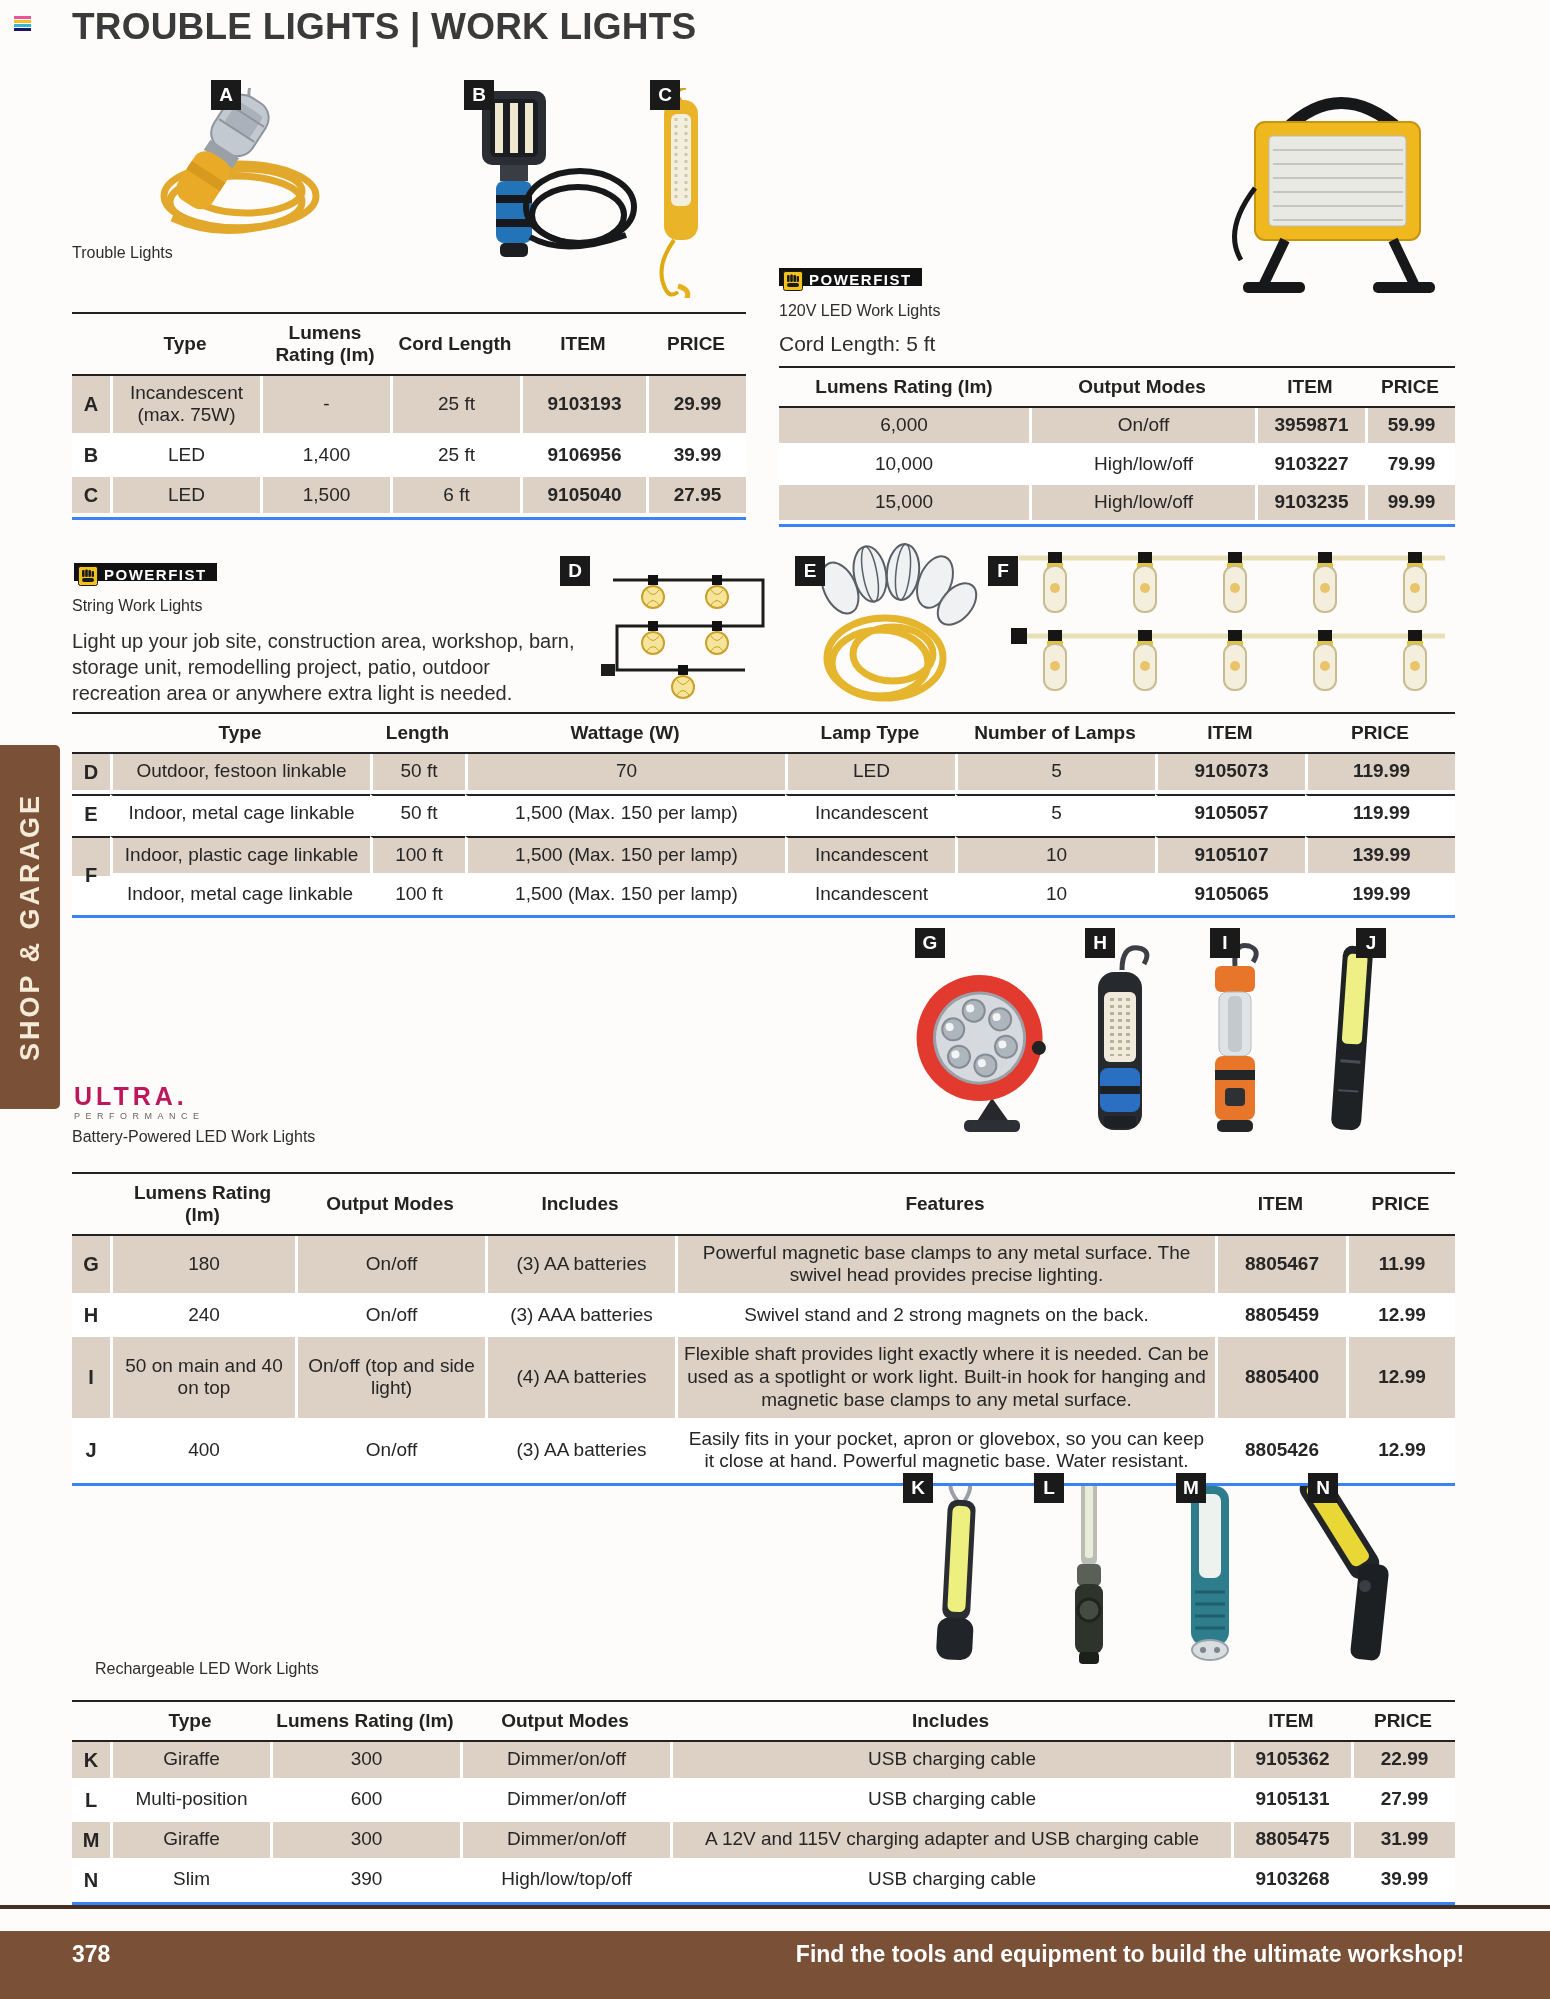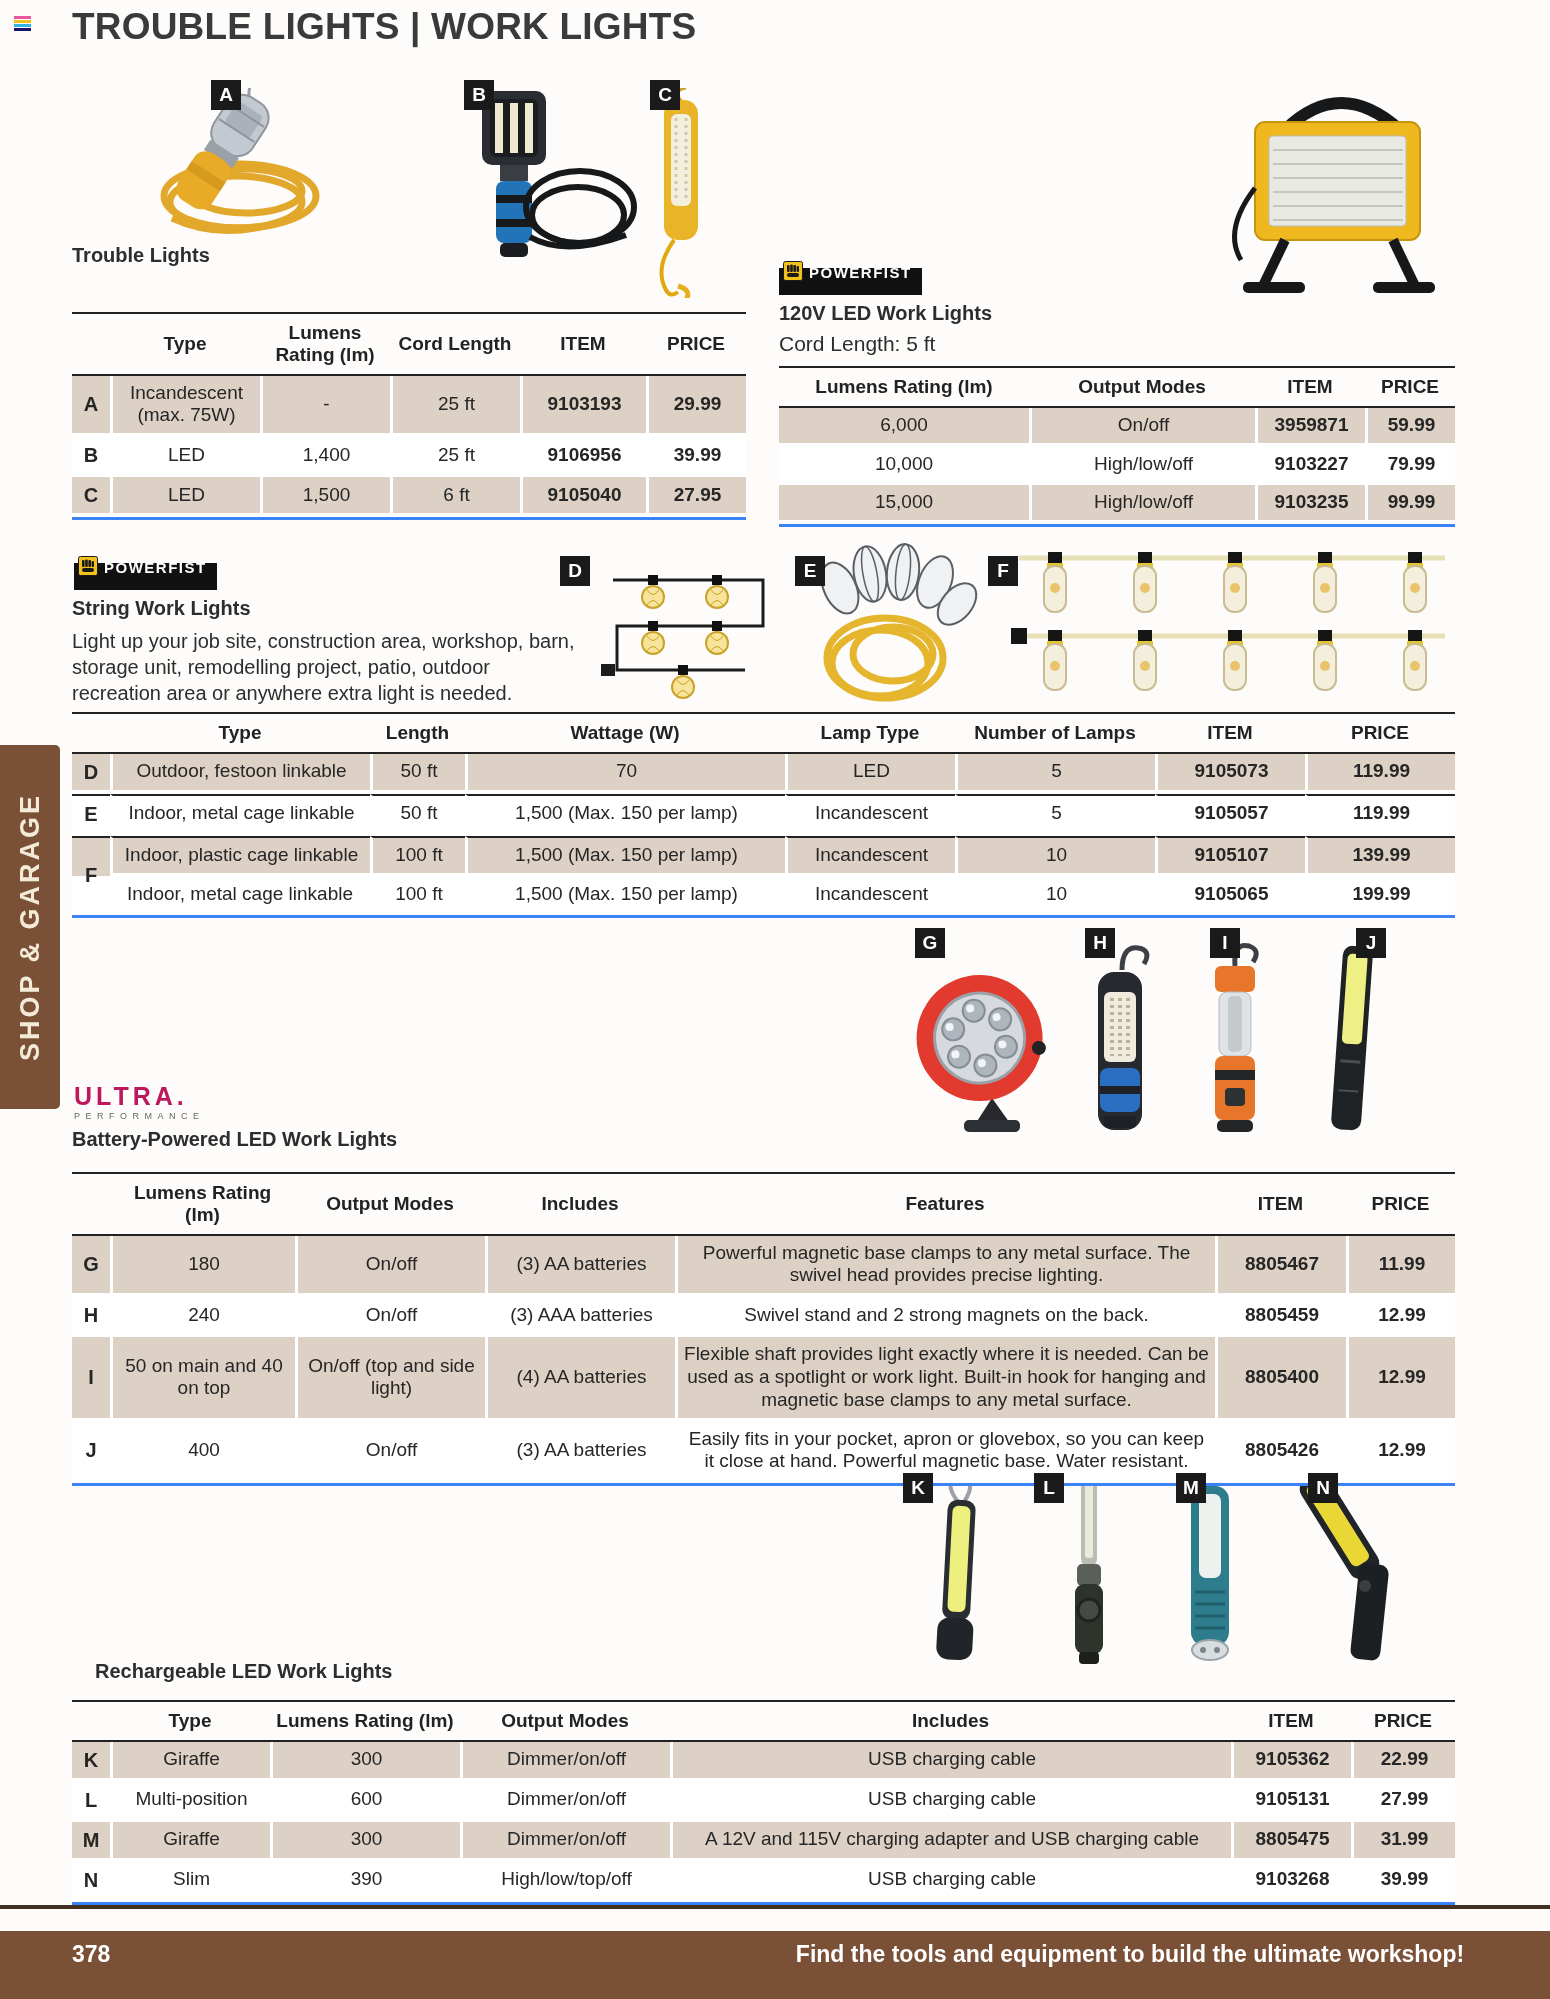--- a/index.html
+++ b/index.html
@@ -4,21 +4,21 @@
 <style>
   * { margin:0; padding:0; box-sizing:border-box; }
   body { font-family:"Liberation Sans", sans-serif; background:#ffffff; }
   .page { position:relative; width:1550px; height:1999px; background:#fdfcfa; overflow:hidden; color:#262626; }
 
   .reg-mark { position:absolute; left:14px; top:16px; width:17px; }
   .reg-mark div { height:3px; margin-bottom:1px; }
 
   .title { position:absolute; left:72px; top:6px; font-size:37px; font-weight:bold; color:#3a3a3a; letter-spacing:0.2px; }
 
-  .sec-heading { font-weight:bold; font-size:20px; color:#2d2d2d; }
+  .sec-heading { font-weight:normal; font-size:16px; color:#2d2d2d; }
   .sub-line { font-size:21px; color:#2d2d2d; }
 
   .bullets { list-style:none; }
   .bullets li { font-size:20px; line-height:1.35; color:#2d2d2d; }
   .bullets li::before { content:"\2022"; margin-right:3px; }
 
   .desc { font-size:20px; line-height:1.3; color:#2d2d2d; width:505px; }
 
   
   .plabel { position:absolute; width:30px; height:30px; background:#1a1a1a; color:#fff;
@@ -33,21 +33,21 @@
   tbody td { font-size:19px; text-align:center; vertical-align:middle; padding:6px 6px; line-height:1.2;
              border-left:3px solid #fff; border-bottom:4px solid #fff; background:#fff; }
   tbody td:first-child { border-left:none; }
   tbody tr.sh td { background:#ddd1c5; }
   tbody tr.gs td { border-top:2px solid #222; }
   td.lt { font-weight:bold; font-size:20px; }
   td.b { font-weight:bold; }
   td.lt-split { background:linear-gradient(#ddd1c5 0 52%, #ffffff 52% 100%) !important; }
 
   
-  .pf-badge { position:absolute; display:flex; align-items:flex-end; gap:6px; background:#111; padding:3px 10px 14px 4px; height:27px; }
+  .pf-badge { position:absolute; display:flex; align-items:flex-start; gap:6px; background:#111; padding:3px 10px 14px 4px; height:18px; }
   .pf-badge svg { width:20px; height:20px; display:block; }
   .pf-text { color:#fff; font-weight:bold; font-size:15px; letter-spacing:1.5px; }
 
   
   .ultra-logo { position:absolute; }
   .ultra-main { font-weight:bold; font-size:25px; letter-spacing:4px; color:#be185d; line-height:1; }
   .ultra-sub { font-size:9px; letter-spacing:5.5px; color:#666; margin-top:2px; }
 
   
   .side-tab { position:absolute; left:0; top:745px; width:60px; height:364px; background:#7a5037;

